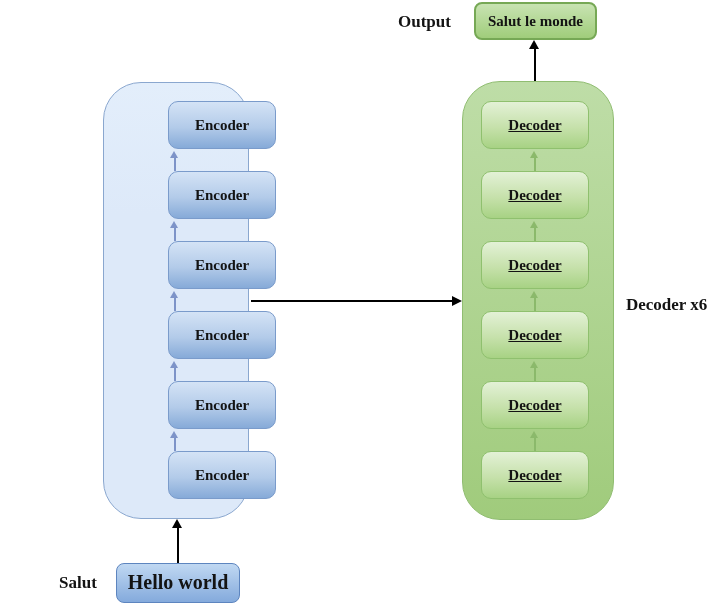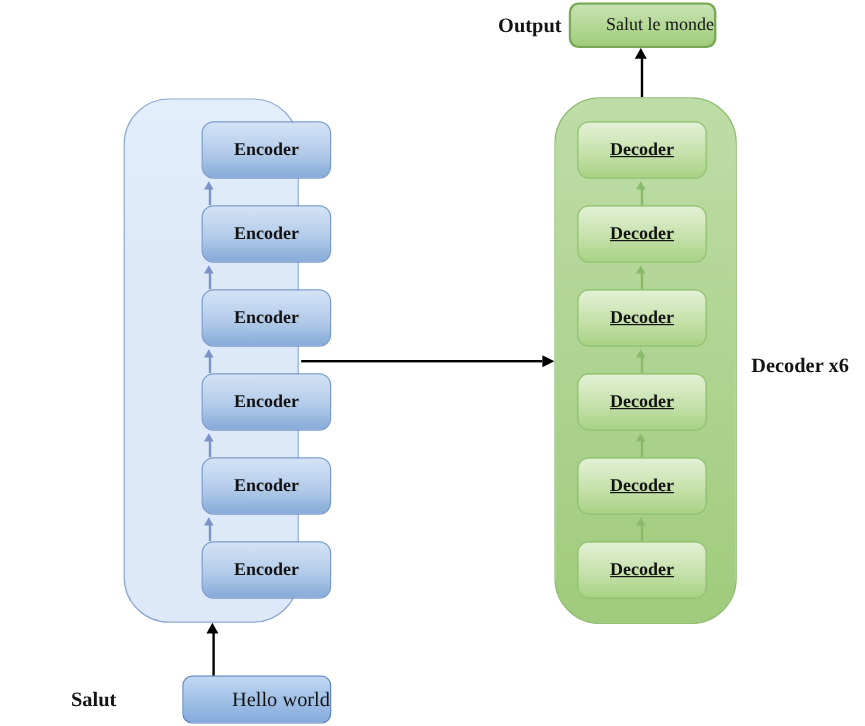--- a/index.html
+++ b/index.html
@@ -38,38 +38,37 @@
   }
   .dec-block{
     left:481px;
     background:linear-gradient(180deg,var(--decoder-block-top,#e3f1d6) 0%,#c6e1ab 55%,var(--decoder-block-bottom,#a7d284) 100%);
     border:1px solid var(--decoder-block-border,#8fc06e);
     text-decoration:underline;
   }
   
   .io-box{
     position:absolute;box-sizing:border-box;border-radius:8px;
-    text-align:right;font-weight:normal;
+    text-align:center;font-weight:bold;
   }
   .output-box{
     left:474px;top:2px;width:123px;height:38px;line-height:34px;font-size:15px;
     background:linear-gradient(180deg,var(--output-box-top,#c8e3b2) 0%,var(--output-box-bottom,#a0cd7b) 100%);
     border:2px solid var(--output-box-border,#76a855);
   }
   .input-box{
-    left:116px;top:563px;width:124px;height:40px;line-height:37px;font-size:17px;
+    left:116px;top:563px;width:124px;height:40px;line-height:37px;font-size:20px;
     background:linear-gradient(180deg,var(--input-box-top,#c0d8f2) 0%,var(--input-box-bottom,#84aadc) 100%);
     border:1.5px solid var(--input-box-border,#5d85bf);
-    margin-left:36px;
   }
   
   .label{position:absolute;font-weight:bold;font-size:17px;white-space:nowrap;}
   .enc-stack-label{left:4px;top:302px;width:94px;text-align:right;}
   .dec-stack-label{left:626px;top:295px;width:100px;text-align:left;}
-  .output-label{left:398px;top:12px;width:70px;text-align:right;}
+  .output-label{left:398px;top:12px;width:70px;text-align:left;}
   .input-label{left:50px;top:573px;width:56px;text-align:center;}
   
   .vline{position:absolute;width:2px;}
   .hline{position:absolute;height:2px;}
   .head-up{position:absolute;width:0;height:0;border-left:5px solid transparent;border-right:5px solid transparent;}
   .head-right{position:absolute;width:0;height:0;border-top:5px solid transparent;border-bottom:5px solid transparent;}
   .black-line{background:var(--arrow-black,#000);}
   .black-up{border-bottom:9px solid var(--arrow-black,#000);}
   .black-right{border-left:10px solid var(--arrow-black,#000);}
   .enc-line{background:var(--encoder-arrow,#7d93c8);}

